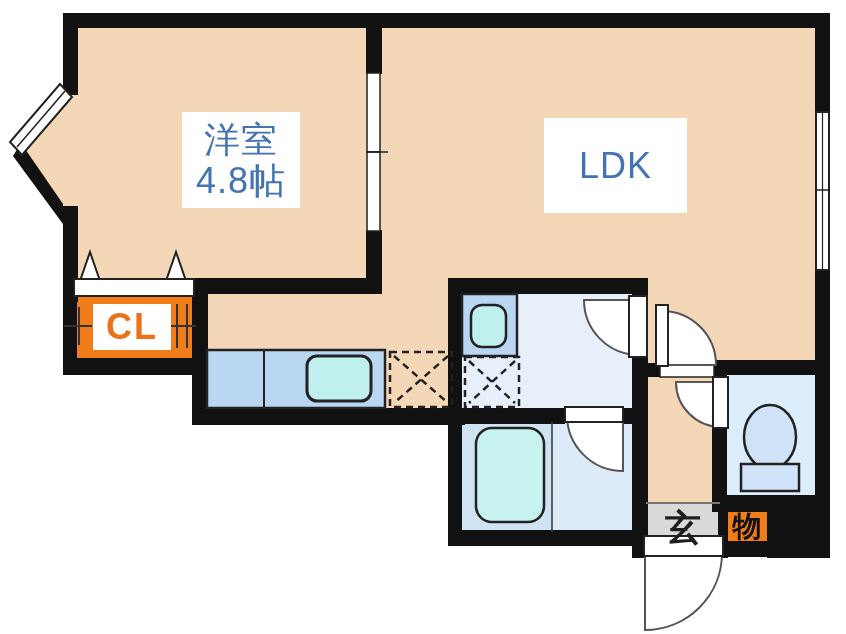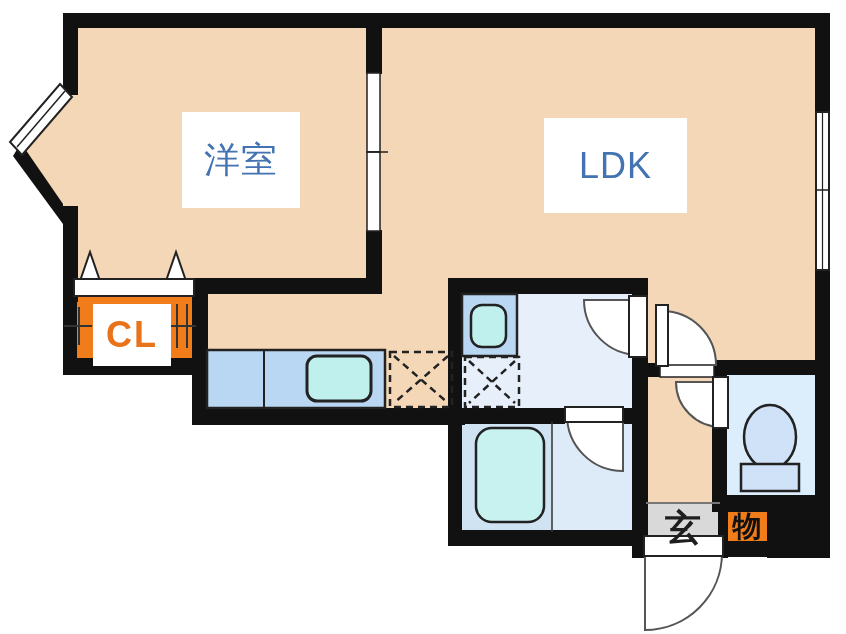--- a/index.html
+++ b/index.html
@@ -143,27 +143,28 @@
 
     <ellipse cx="770" cy="437" rx="26" ry="32" fill="#cfe2f7" stroke="#222222" stroke-width="2.5"></ellipse>
     <rect x="741" y="464" width="58" height="27" fill="#cfe2f7" stroke="#222222" stroke-width="2.5"></rect>
 
     <line x1="646" y1="503" x2="720" y2="503" stroke="#777777" stroke-width="2"></line>
   </g>
 </svg>
 
   <div class="chip room-chip" style="left:182px;top:112px;width:118px;height:96px;">
     <span class="ln">洋室</span>
+    <span class="ln">4.8帖</span>
   </div>
 
   <div class="chip room-chip" style="left:544px;top:118px;width:143px;height:95px;">
     <span class="ln">LDK</span>
   </div>
 
-  <div class="chip cl-chip" style="left:93px;top:304px;width:78px;height:62px;">
+  <div class="chip cl-chip" style="left:93px;top:304px;width:78px;height:46px;">
     <span class="ln">CL</span>
   </div>
 
   <div class="genkan-label" style="left:646px;top:503px;width:74px;height:50px;">
     <span>玄</span>
   </div>
 
   <div class="mono-label" style="left:727px;top:510px;width:40px;height:33px;">
     <span>物</span>
   </div>

